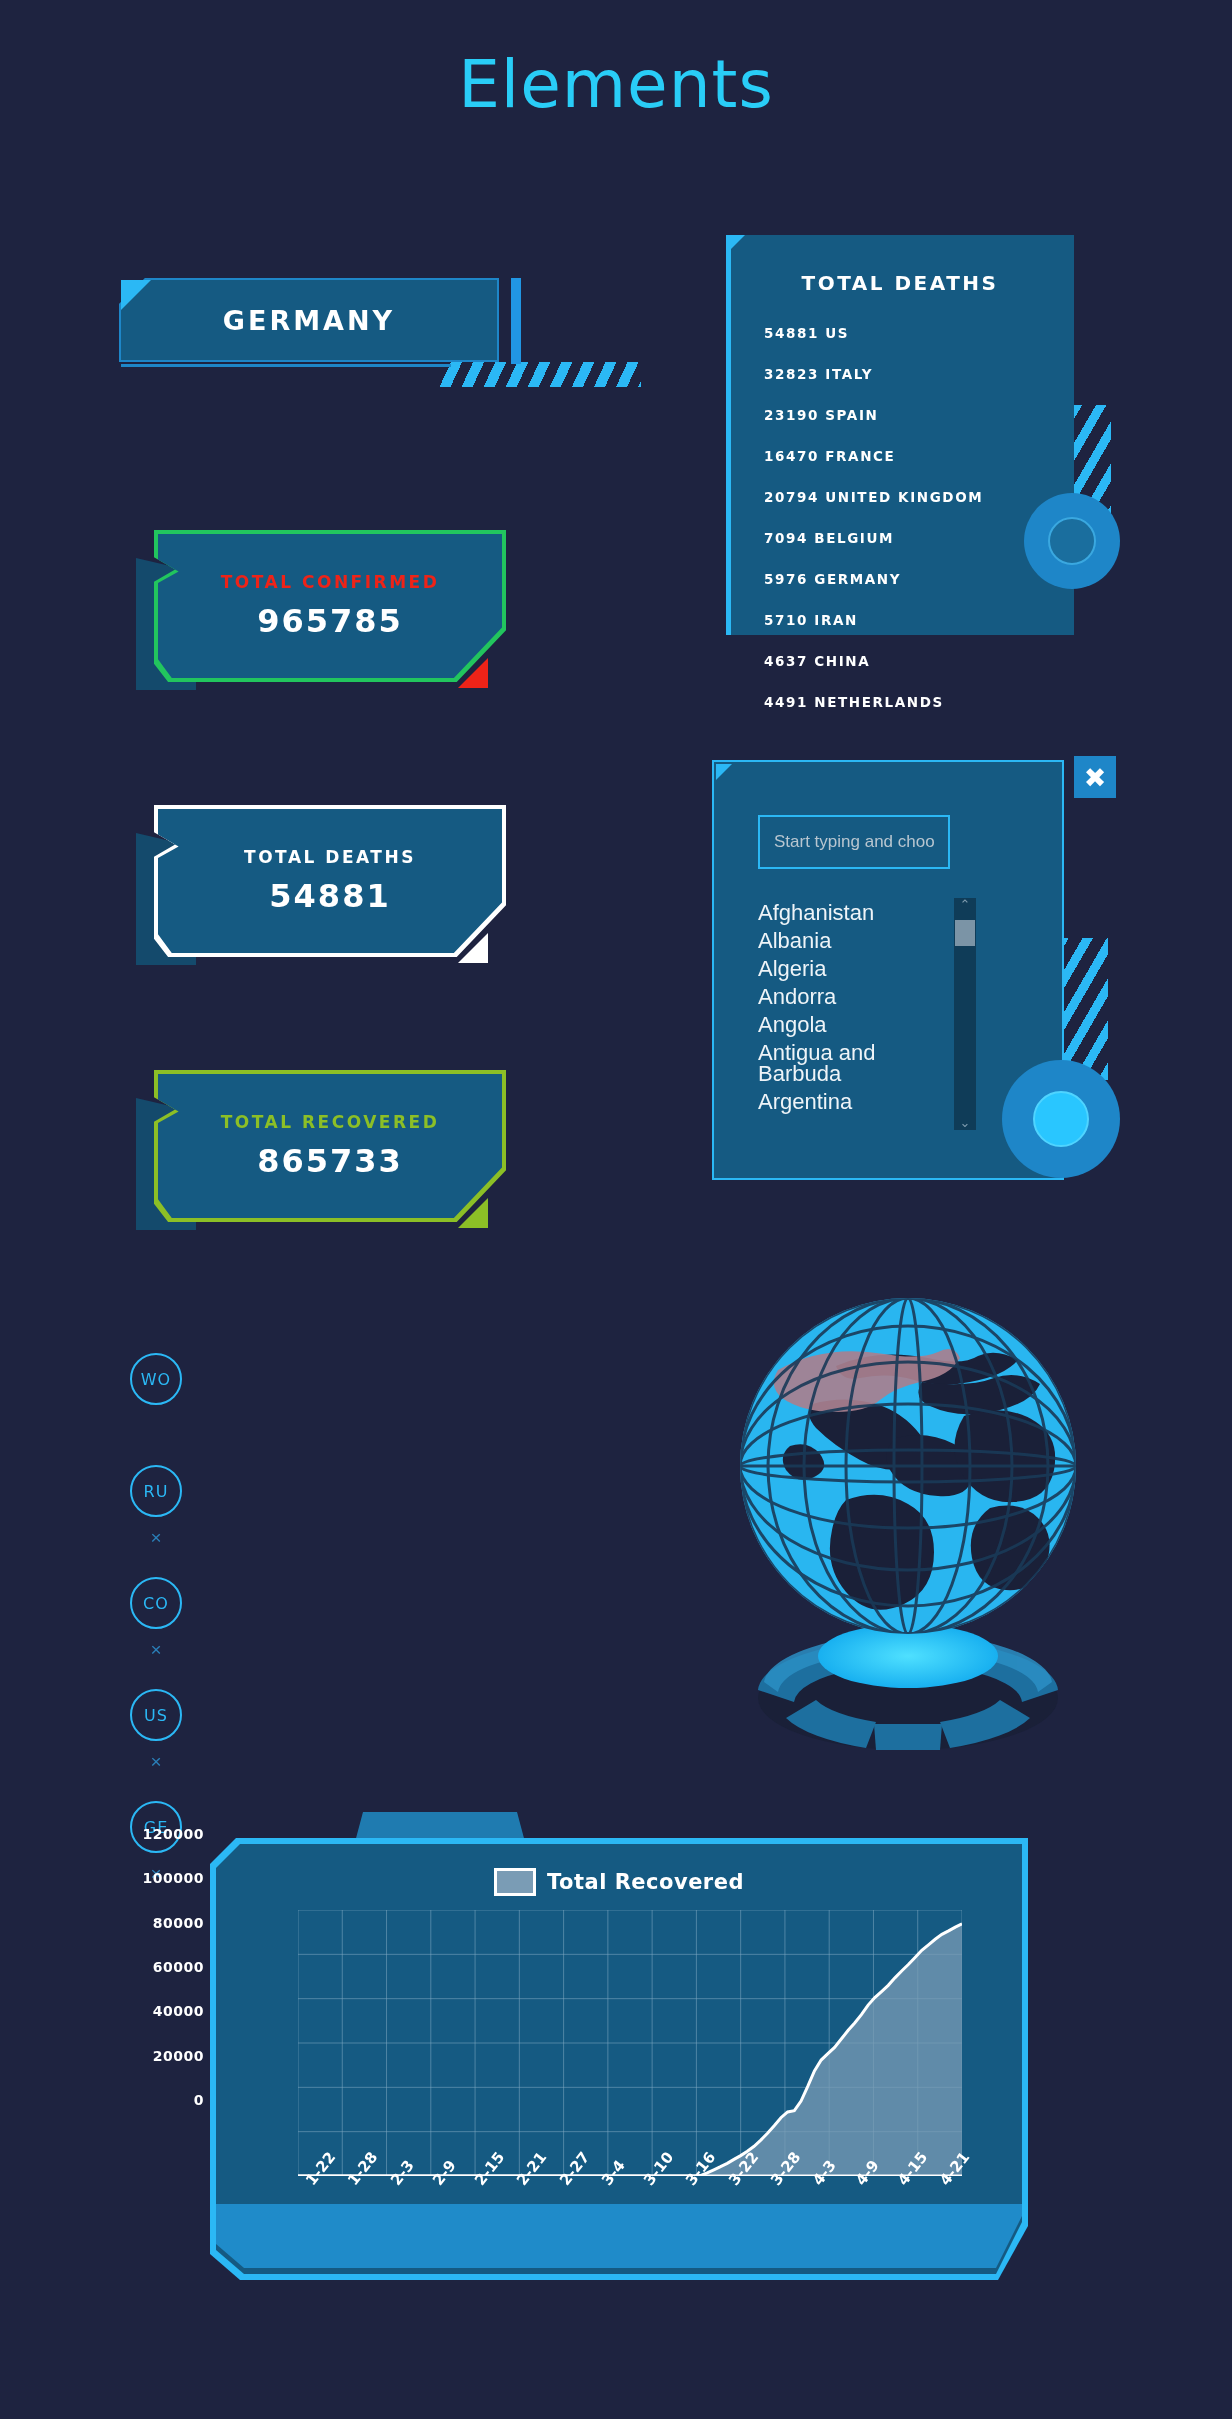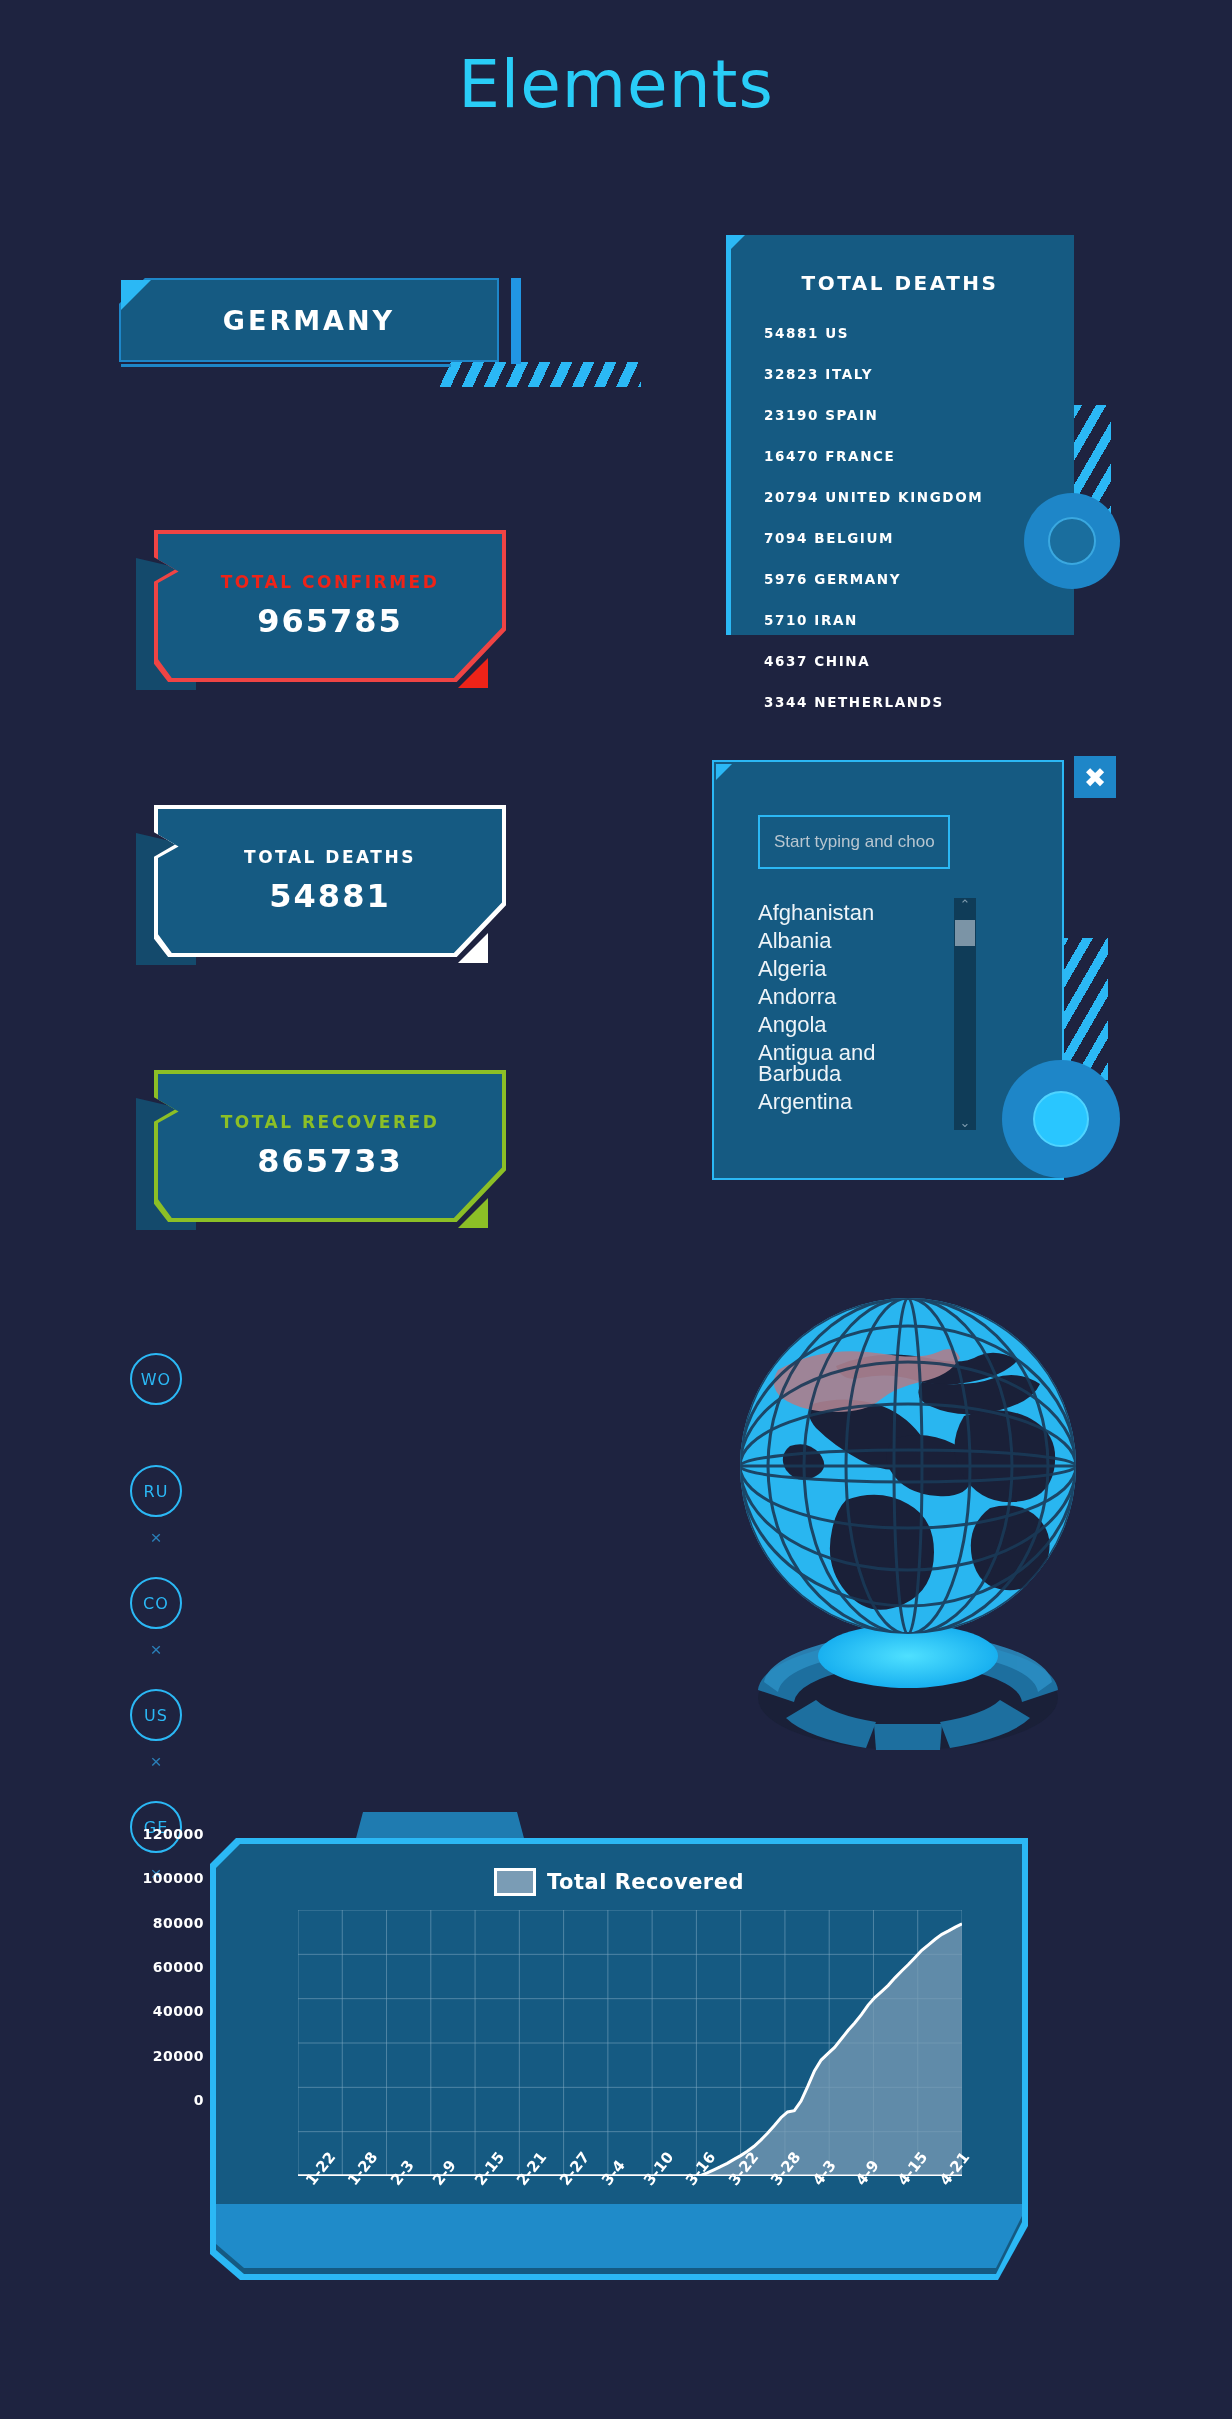--- a/index.html
+++ b/index.html
@@ -381,21 +381,21 @@
     <div class="chip-underline"></div>
     <div class="chip-body"></div>
     <div class="chip-corner"></div>
     <div class="chip-right-bar"></div>
     <div class="chip-label">GERMANY</div>
   </div>
 
   <div id="stat-cards-host">
       <div class="stat-card confirmed">
         <div class="stat-shadow"></div>
-        <div class="stat-frame" style="background:#ef4444">
+        <div class="stat-frame" style="background:#22c55e">
           <div class="stat-inner">
             <div class="stat-title" style="color:#ee2318">TOTAL CONFIRMED</div>
             <div class="stat-value">965785</div>
           </div>
         </div>
         <div class="stat-tri" style="background:#ee2318"></div>
       </div>
       <div class="stat-card deaths">
         <div class="stat-shadow"></div>
         <div class="stat-frame" style="background:#ffffff">
@@ -449,21 +449,21 @@
     <div class="lp-list" id="deaths-list">
         <div class="lp-row">54881 US</div>
         <div class="lp-row">32823 ITALY</div>
         <div class="lp-row">23190 SPAIN</div>
         <div class="lp-row">16470 FRANCE</div>
         <div class="lp-row">20794 UNITED KINGDOM</div>
         <div class="lp-row">7094 BELGIUM</div>
         <div class="lp-row">5976 GERMANY</div>
         <div class="lp-row">5710 IRAN</div>
         <div class="lp-row">4637 CHINA</div>
-        <div class="lp-row">3344 NETHERLANDS</div>
+        <div class="lp-row">4491 NETHERLANDS</div>
       </div>
     <div class="lp-knob">
       <div class="lp-knob-core"></div>
     </div>
   </div>
 
   <div class="dd-panel">
     <div class="dd-hatch"></div>
     <div class="dd-body">
       <div class="dd-notch"></div>

